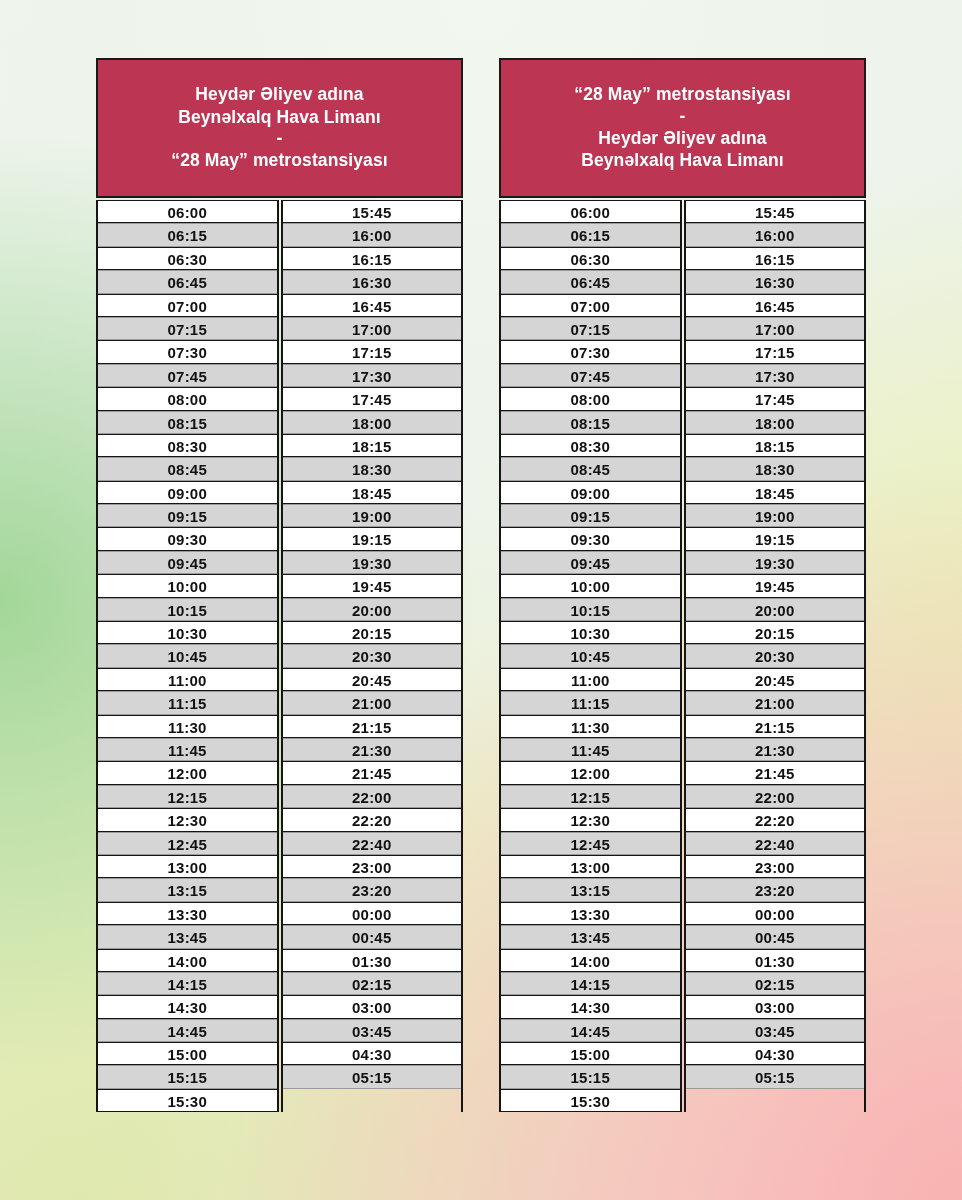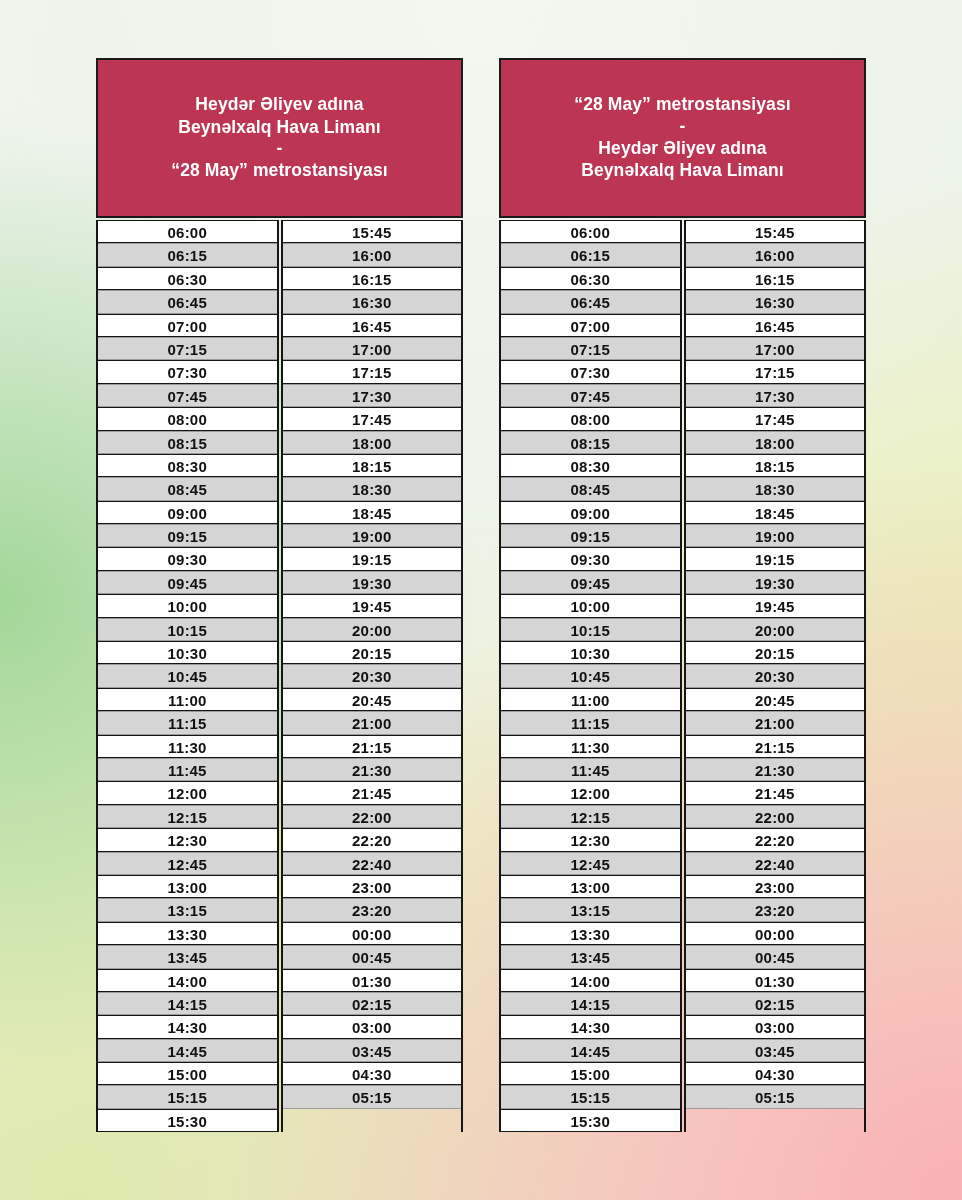--- a/index.html
+++ b/index.html
@@ -35,21 +35,21 @@
     width: 367px;
   }
 
   
   .table-header {
     background: #bc3654;
     border: 2px solid #1a1a1a;
     color: #ffffff;
     text-align: center;
     padding: 14px 10px 15px;
-    height: 160px;
+    height: 140px;
     display: flex;
     flex-direction: column;
     align-items: center;
     justify-content: center;
   }
 
   .hdr-line {
     font-size: 17.5px;
     font-weight: bold;
     line-height: 1.28;

